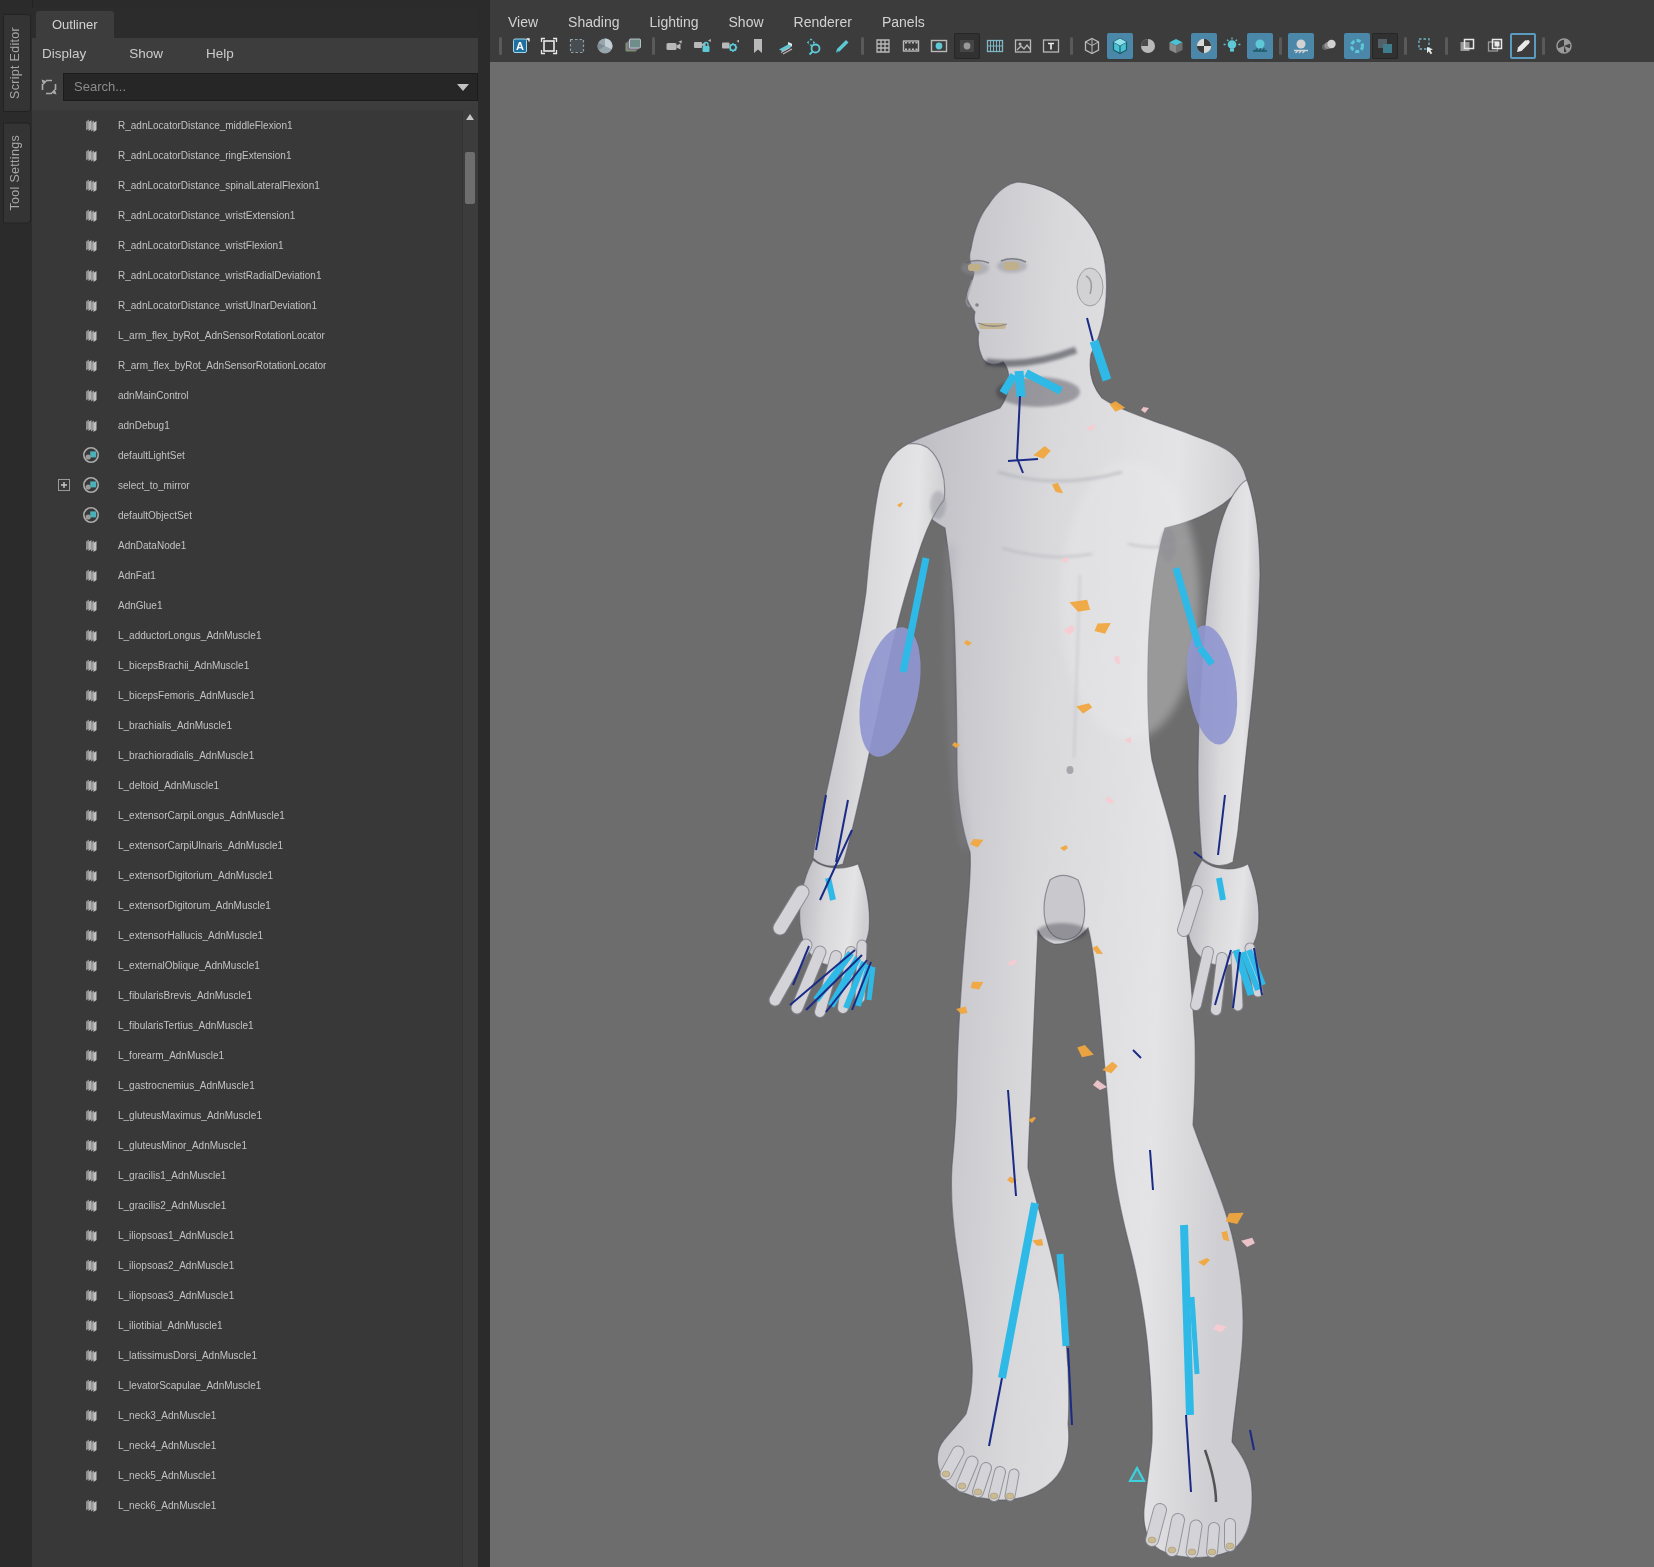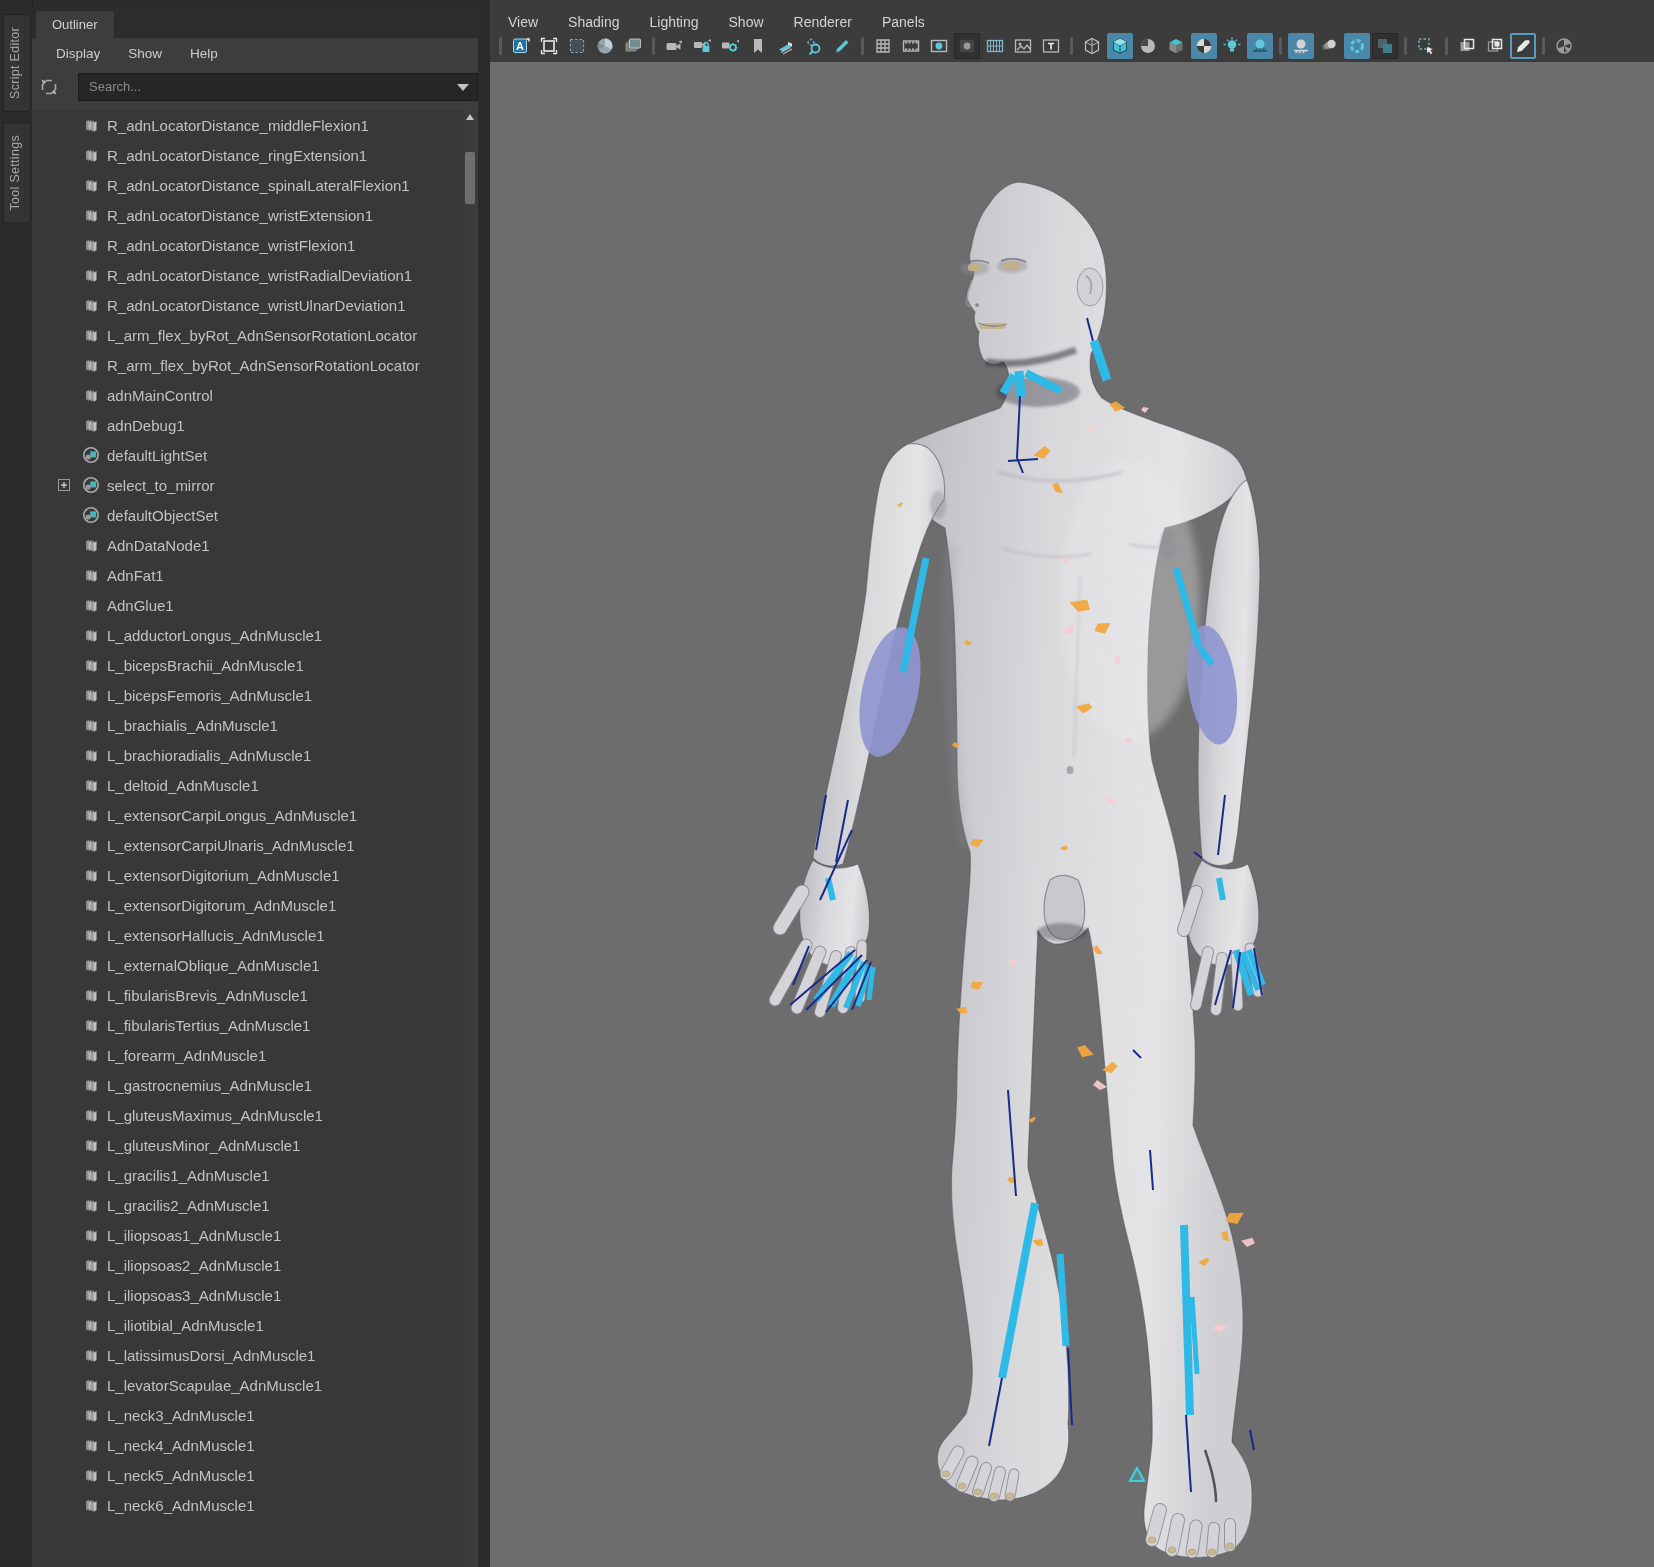--- a/index.html
+++ b/index.html
@@ -8,33 +8,33 @@
   
   .dock-strip{position:absolute;left:0;top:0;width:32px;height:100%;background:#2b2b2b;border-right:1px solid #232323;}
   .dock-tab{writing-mode:vertical-rl;transform:rotate(180deg);background:#343434;color:#a6a6a6;
     font-size:12.5px;padding:12px 4px;margin:0 0 10px 3px;border:1px solid #232323;border-radius:4px 0 0 4px;
     letter-spacing:.3px;display:block;width:18px;}
   .dock-tab:first-child{margin-top:14px;}
   
   .outliner{position:absolute;left:32px;top:8px;width:446px;height:100%;display:flex;flex-direction:column;background:#383838;}
   .ol-tabrow{height:30px;background:#2c2c2c;flex:none;display:flex;align-items:flex-end;}
   .ol-tab{margin-left:4px;padding:6px 16px 6px 16px;background:#3d3d3d;color:#d2d2d2;font-size:13px;border-radius:3px 3px 0 0;}
-  .ol-menus{height:30px;background:#3d3d3d;flex:none;display:flex;align-items:center;gap:28px;padding-left:24px;
+  .ol-menus{height:30px;background:#3d3d3d;flex:none;display:flex;align-items:center;gap:43px;padding-left:10px;
     font-size:13.5px;color:#cccccc;}
   .ol-menus span{cursor:default;}
   .ol-search{height:37px;background:#3d3d3d;flex:none;display:flex;align-items:center;padding:0 0 5px 4px;}
   .filter-ic{width:26px;height:26px;display:flex;align-items:center;justify-content:center;flex:none;}
-  .search-wrap{position:relative;flex:1;margin-left:16px;height:28px;}
+  .search-wrap{position:relative;flex:1;margin-left:1px;height:28px;}
   .search-wrap input{width:100%;height:100%;box-sizing:border-box;background:#262626;border:1px solid #1c1c1c;
     color:#cfcfcf;font-size:13px;padding:0 26px 0 10px;outline:none;font-family:inherit;}
   .search-wrap input::placeholder{color:#8b8b8b;}
   .search-caret{position:absolute;right:9px;top:11px;width:0;height:0;border-left:6px solid transparent;
     border-right:6px solid transparent;border-top:7px solid #c2c2c2;}
   .ol-list{flex:1;position:relative;background:#383838;overflow:hidden;}
-  .ol-row{height:30px;display:flex;align-items:center;padding-left:50px;gap:7px;color:#c2c2c2;font-size:15px;
+  .ol-row{height:30px;display:flex;align-items:center;padding-left:50px;gap:18px;color:#c2c2c2;font-size:10px;
     white-space:nowrap;position:relative;}
   .ol-row .exp{position:absolute;left:26px;top:9px;line-height:0;}
   .ol-row svg{flex:none;}
   .ol-scroll{position:absolute;right:0;top:0;width:15px;height:100%;background:#3c3c3c;border-left:1px solid #333;}
   .ol-thumb{position:absolute;top:42px;left:2px;width:10px;height:52px;background:#6e6e6e;border-radius:2px;}
   .ol-uparrow{position:absolute;top:4px;left:3px;width:0;height:0;border-left:4.5px solid transparent;
     border-right:4.5px solid transparent;border-bottom:6px solid #c6c6c6;}
   
   .viewport{position:absolute;left:490px;top:0;width:1164px;height:100%;}
   .vp-menus{height:30px;background:#3c3c3c;display:flex;align-items:flex-end;gap:30px;padding-left:18px;

